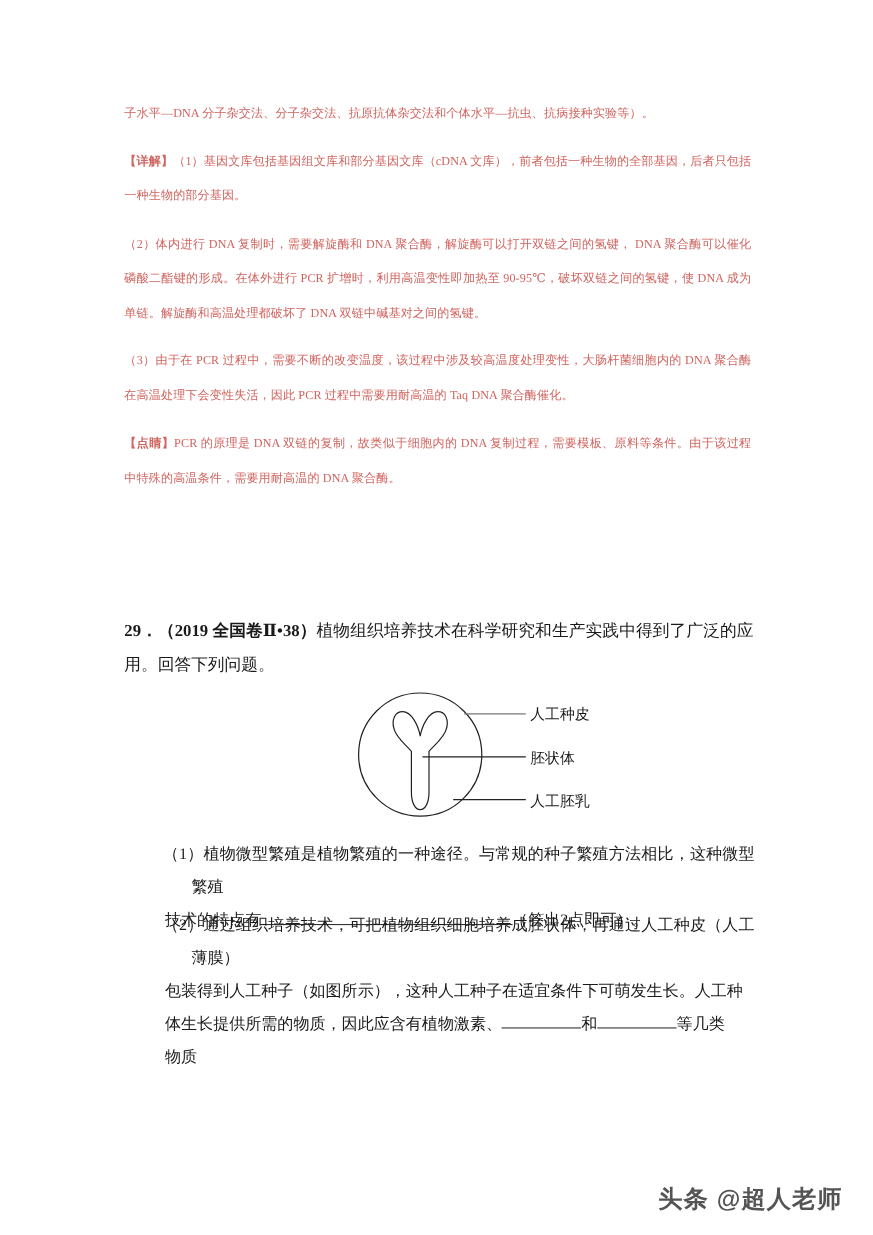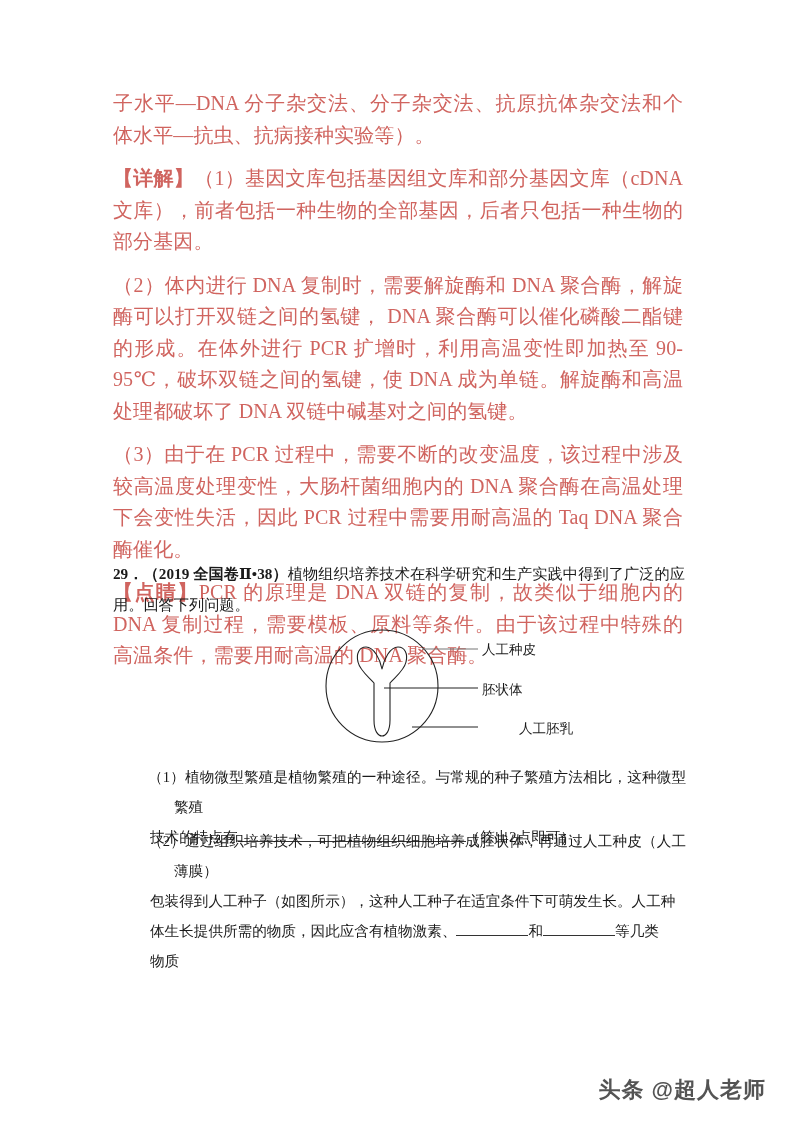--- a/index.html
+++ b/index.html
@@ -24,21 +24,21 @@
 
   
   .red-block {
     position: absolute;
     left: 113px;
     top: 88px;
     width: 570px;
     color: #d0645f;
   }
   .red-p {
-    font-size: 20px;
+    font-size: 11px;
     line-height: 31.5px;
     text-align: justify;
     text-justify: inter-ideograph;
     margin: 0 0 12px 0;
     letter-spacing: 0.1px;
   }
   .red-p .tag { font-weight: bold; }
   .red-p.nogap { margin-bottom: 17px; }
 
   
@@ -67,21 +67,21 @@
   .fig-label {
     position: absolute;
     font-size: 13.5px;
     line-height: 15px;
     color: #1a1a1a;
     white-space: nowrap;
     font-family: "Liberation Serif", "DejaVu Serif", serif;
   }
   .fig-label.l0 { left: 164px; top: 20px; }
   .fig-label.l1 { left: 164px; top: 60px; }
-  .fig-label.l2 { left: 164px; top: 99px; margin-left: 37px; }
+  .fig-label.l2 { left: 164px; top: 99px; }
 
   
   .sub-q {
     position: absolute;
     left: 124px;
     width: 562px;
     font-size: 14.6px;
     line-height: 30px;
     color: #1a1a1a;
     text-align: justify;

